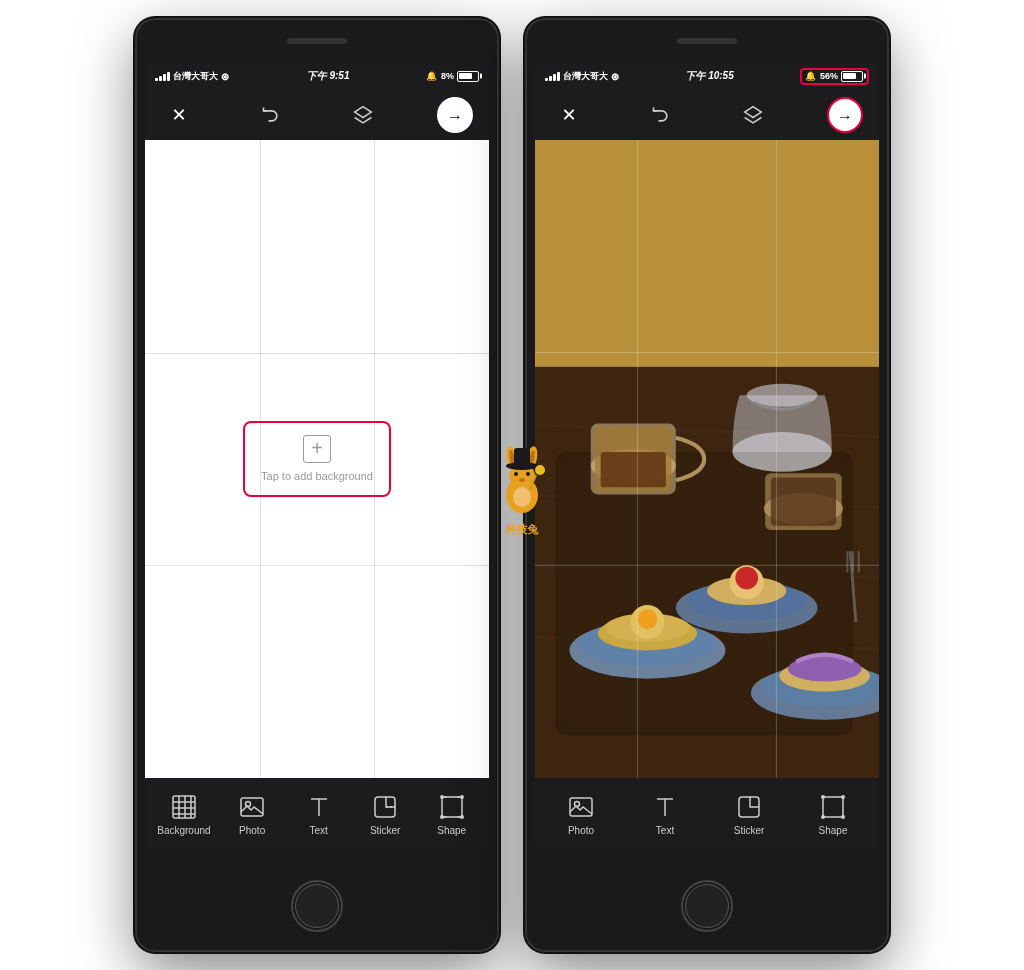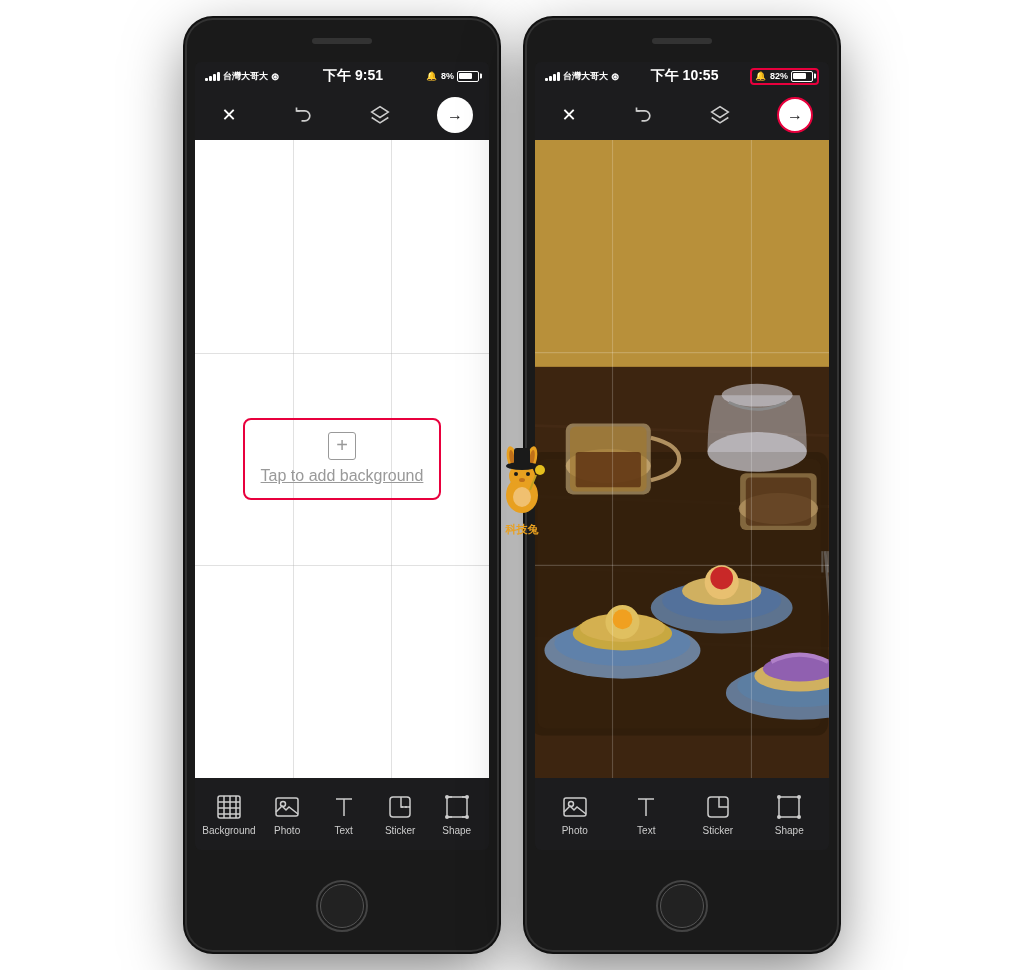--- a/index.html
+++ b/index.html
@@ -21,24 +21,24 @@
       background: #fff;
       display: flex;
       align-items: center;
       justify-content: center;
       gap: 30px;
       position: relative;
     }
 
     
     .phone {
-      width: 310px;
+      width: 360px;
       height: 930px;
       background: #1a1a1a;
-      border-radius: 26px;
+      border-radius: 18px;
       position: relative;
       display: flex;
       flex-direction: column;
       align-items: center;
       box-shadow: 0 0 0 2px #333, 0 0 0 4px #111, 0 20px 60px rgba(0,0,0,0.5);
       overflow: hidden;
     }
 
     .phone-speaker {
       position: absolute;
@@ -90,23 +90,24 @@
       height: 10px;
     }
 
     .signal-bar {
       width: 3px;
       background: #fff;
       border-radius: 1px;
     }
 
     .status-center {
-      font-size: 14px;
+      font-size: 10px;
       color: #fff;
       font-weight: 600;
+      font-style: italic;
     }
 
     .status-right {
       display: flex;
       align-items: center;
       gap: 3px;
       font-size: 9px;
       color: #fff;
       font-weight: 600;
     }
@@ -250,25 +251,24 @@
       border: 1.5px solid #999;
       width: 28px;
       height: 28px;
       display: flex;
       align-items: center;
       justify-content: center;
       border-radius: 3px;
     }
 
     .add-bg-text {
-      font-size: 16px;
+      font-size: 11px;
       color: #999;
       text-align: center;
       line-height: 1.3;
-      text-decoration: underline;
     }
 
     
     .photo-canvas {
       width: 100%;
       height: 100%;
       background: #1c1c1e;
       position: relative;
       overflow: hidden;
     }
@@ -527,21 +527,21 @@
             <div class="signal-bar" style="height:5px"></div>
             <div class="signal-bar" style="height:7px"></div>
             <div class="signal-bar" style="height:9px"></div>
           </div>
           <span>台灣大哥大</span>
           <span style="font-size:10px;">⊛</span>
         </div>
         <div class="status-center">下午 10:55</div>
         <div class="status-right" style="border: 2px solid #e8003d; padding: 1px 4px; border-radius: 4px;">
           <span style="font-size:9px">🔔</span>
-          <span>82%</span>
+          <span>56%</span>
           <div class="battery-icon">
             <div class="battery-fill" style="width:75%"></div>
           </div>
         </div>
       </div>
 
       <div class="toolbar">
         <div class="toolbar-btn">✕</div>
         <div class="toolbar-btn">
           <svg width="20" height="20" viewBox="0 0 24 24" fill="none" stroke="#ccc" stroke-width="2">

